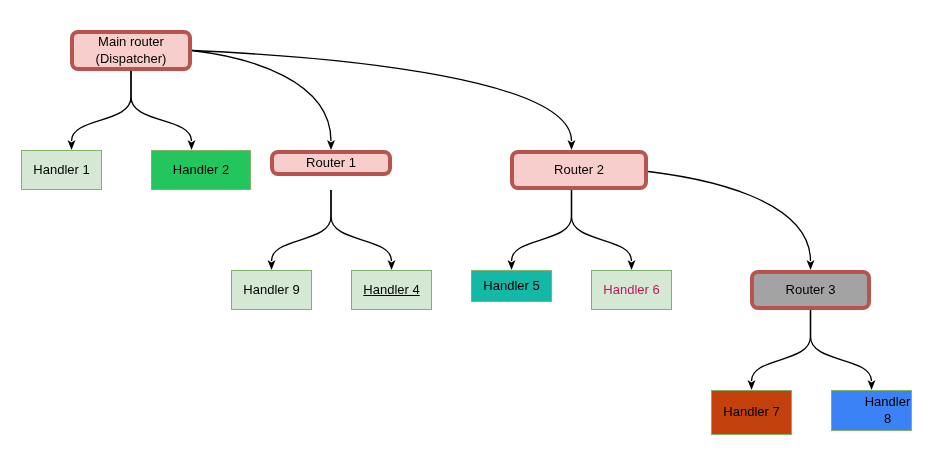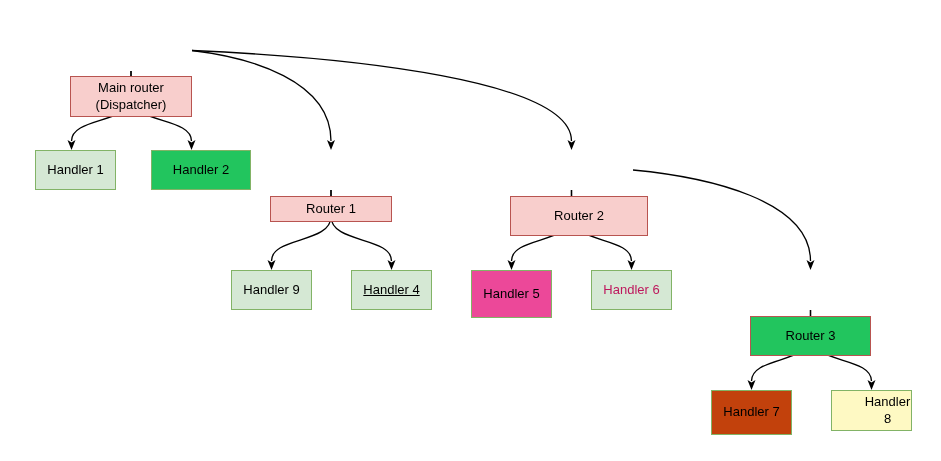--- a/index.html
+++ b/index.html
@@ -13,21 +13,21 @@
   svg.edges{position:absolute;left:0;top:0;}
   .node{
     position:absolute;
     box-sizing:border-box;
     display:flex;align-items:center;justify-content:center;
     text-align:center;
     font-size:13px;line-height:1.25;
     color:#000000;
     white-space:pre-line;
   }
-  .node.router{background:#f8cecc;border:1px solid #6d28d9;border-radius:0;margin-top:46px;}
+  .node.router{background:#f8cecc;border:4px solid #6d28d9;border-radius:8px;}
   .node.handler{background:#d5e8d4;border:1px solid #82b366;}
 </style>
 </head>
 <body>
 
 <div class="canvas">
   <svg class="edges" width="941" height="461" viewBox="0 0 941 461">
       <g>
         <path d="M 131 71 L 131 97.07 C 131 123.92999999999999 71.5 116.82 71.5 141" fill="none" stroke="#000000" stroke-width="1.3"></path>
         <path d="M 71.5 150 L 67.5 140 L 71.5 142.5 L 75.5 140 Z" fill="#000000"></path>
@@ -69,25 +69,25 @@
         <path d="M 751.5 390 L 747.5 380 L 751.5 382.5 L 755.5 380 Z" fill="#000000"></path>
       </g>
       <g>
         <path d="M 810.5 310 L 810.5 336.4 C 810.5 363.59999999999997 871.5 356.4 871.5 381" fill="none" stroke="#000000" stroke-width="1.3"></path>
         <path d="M 871.5 390 L 867.5 380 L 871.5 382.5 L 875.5 380 Z" fill="#000000"></path>
       </g>
     </svg>
   <div>
       <div class="node router" style="left: 70px; top: 30px; width: 122px; height: 41px; background: rgb(248, 206, 204); border-color: rgb(184, 84, 80); color: rgb(0, 0, 0);">Main router
 (Dispatcher)</div>
-      <div class="node handler" style="left: 35px; top: 150px; width: 81px; height: 40px; background: rgb(213, 232, 212); border-color: rgb(130, 179, 102); color: rgb(0, 0, 0);">Handler 1</div>
+      <div class="node handler" style="left: 21px; top: 150px; width: 81px; height: 40px; background: rgb(213, 232, 212); border-color: rgb(130, 179, 102); color: rgb(0, 0, 0);">Handler 1</div>
       <div class="node handler" style="left: 151px; top: 150px; width: 100px; height: 40px; background: #22c55e; border-color: rgb(130, 179, 102); color: rgb(0, 0, 0);">Handler 2</div>
       <div class="node router" style="left: 270px; top: 150px; width: 122px; height: 26px; background: rgb(248, 206, 204); border-color: rgb(184, 84, 80); color: rgb(0, 0, 0);">Router 1</div>
       <div class="node router" style="left: 510px; top: 150px; width: 138px; height: 40px; background: rgb(248, 206, 204); border-color: rgb(184, 84, 80); color: rgb(0, 0, 0);">Router 2</div>
       <div class="node handler" style="left: 231px; top: 270px; width: 81px; height: 40px; background: rgb(213, 232, 212); border-color: rgb(130, 179, 102); color: rgb(0, 0, 0);">Handler 9</div>
       <div class="node handler" style="left: 351px; top: 270px; width: 81px; height: 40px; background: rgb(213, 232, 212); border-color: rgb(130, 179, 102); color: rgb(0, 0, 0); text-decoration: underline;">Handler 4</div>
-      <div class="node handler" style="left: 471px; top: 270px; width: 81px; height: 48px; background: #ec4899; border-color: rgb(130, 179, 102); color: rgb(0, 0, 0);">Handler 5</div>
+      <div class="node handler" style="left: 471px; top: 270px; width: 81px; height: 32px; background: #14b8a6; border-color: rgb(130, 179, 102); color: rgb(0, 0, 0);">Handler 5</div>
       <div class="node handler" style="left: 591px; top: 270px; width: 81px; height: 40px; background: rgb(213, 232, 212); border-color: rgb(130, 179, 102); color: #be185d;">Handler 6</div>
-      <div class="node router" style="left: 750px; top: 270px; width: 121px; height: 40px; background: #22c55e; border-color: rgb(184, 84, 80); color: rgb(0, 0, 0);">Router 3</div>
+      <div class="node router" style="left: 750px; top: 270px; width: 121px; height: 40px; background: #a3a3a3; border-color: rgb(184, 84, 80); color: rgb(0, 0, 0);">Router 3</div>
       <div class="node handler" style="left: 711px; top: 390px; width: 81px; height: 45px; background: #c2410c; border-color: rgb(130, 179, 102); color: rgb(0, 0, 0);">Handler 7</div>
-      <div class="node handler" style="left: 831px; top: 390px; width: 81px; height: 41px; background: #fef9c3; border-color: rgb(130, 179, 102); color: rgb(0, 0, 0); padding-left: 32px;">Handler 8</div>
+      <div class="node handler" style="left: 831px; top: 390px; width: 81px; height: 41px; background: #3b82f6; border-color: rgb(130, 179, 102); color: rgb(0, 0, 0); padding-left: 32px;">Handler 8</div>
     </div>
 </div>
 
 </body></html>

